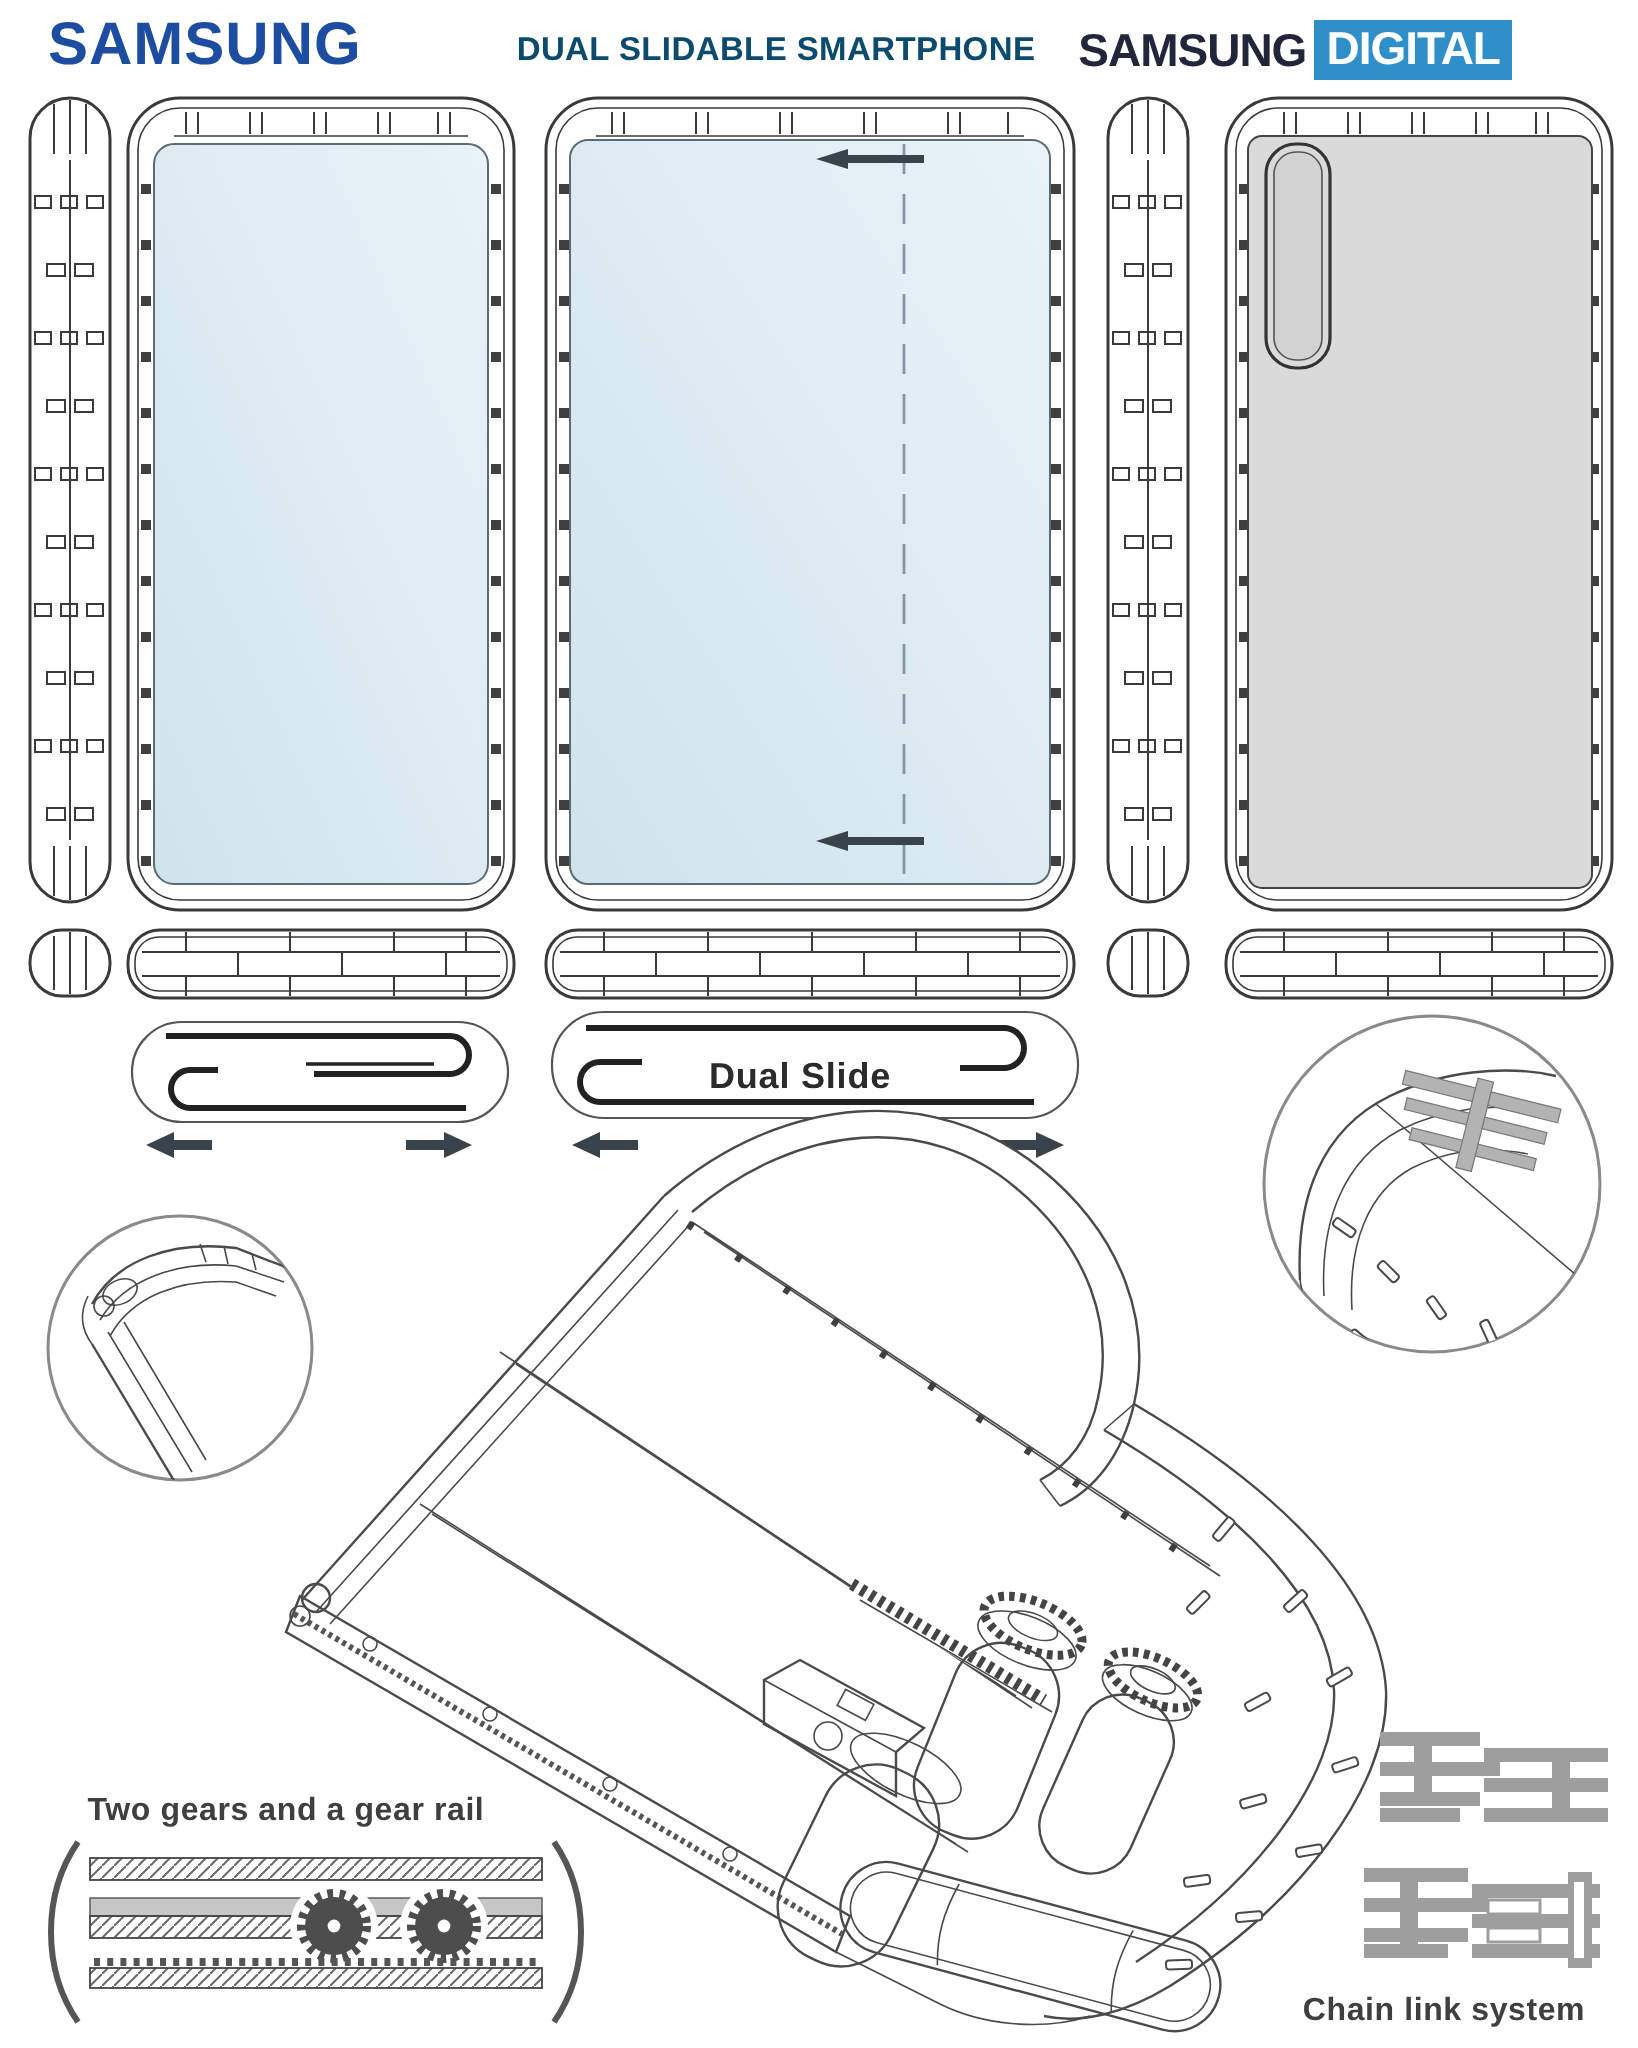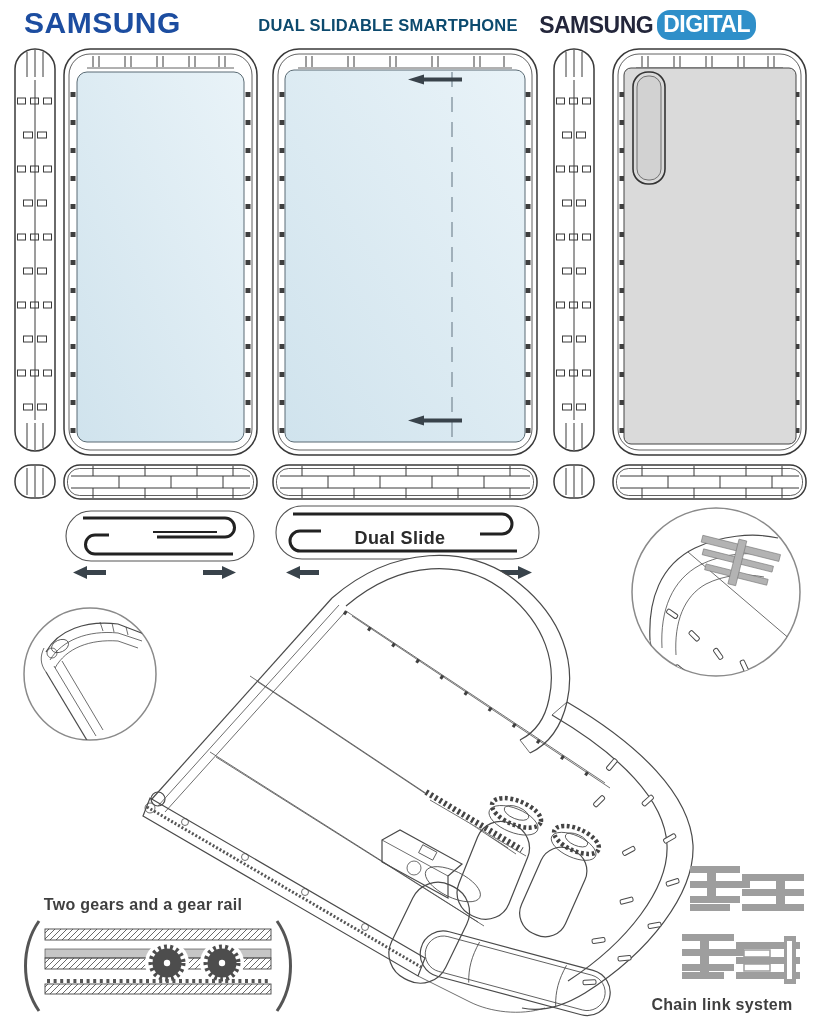--- a/index.html
+++ b/index.html
@@ -12,21 +12,21 @@
   .page{position:relative;width:819px;height:1024px;background:#fff;overflow:hidden;
         font-family:"Liberation Sans",sans-serif;}
   .hdr{position:absolute;top:0;left:0;width:776px;height:46px;}
   .brand{position:absolute;left:24px;top:6px;font-size:30px;font-weight:800;
          letter-spacing:.5px;color:var(--samsung-blue);}
   .title{position:absolute;left:0;right:0;top:16px;text-align:center;font-size:16.5px;
          font-weight:800;letter-spacing:.2px;color:#0c4a6e;}
   .pub{position:absolute;right:20px;top:10px;display:flex;align-items:center;}
   .pub .letsgo{font-size:23px;font-weight:800;color:var(--letsgo-dark);letter-spacing:-.5px;}
   .pub .digital{font-size:23px;font-weight:800;color:#fff;background:var(--digital-blue);
-                padding:1px 6px 2px 6px;margin-left:4px;letter-spacing:-.5px;border-radius:13px;}
+                padding:1px 6px 2px 6px;margin-left:4px;letter-spacing:-.5px;}
   svg{position:absolute;top:0;left:0;}
   .ln{fill:none;stroke:var(--line);stroke-width:1.5;}
   .thin{stroke-width:.8;}
   .wfill{fill:#fff;}
   .tick{fill:none;stroke:var(--line);stroke-width:1;}
   .notch{stroke:#3f3f3f;stroke-width:5;stroke-dasharray:5 23;fill:none;}
   .screen{fill:url(#screenGrad);stroke:#5a6b74;stroke-width:1;}
   .dash-fold{stroke:#8696a2;stroke-width:1.4;stroke-dasharray:15 10;fill:none;}
   .arrow{fill:var(--arrow-dark);stroke:none;}
   .slide-thick{fill:none;stroke:#222;stroke-width:3;}

